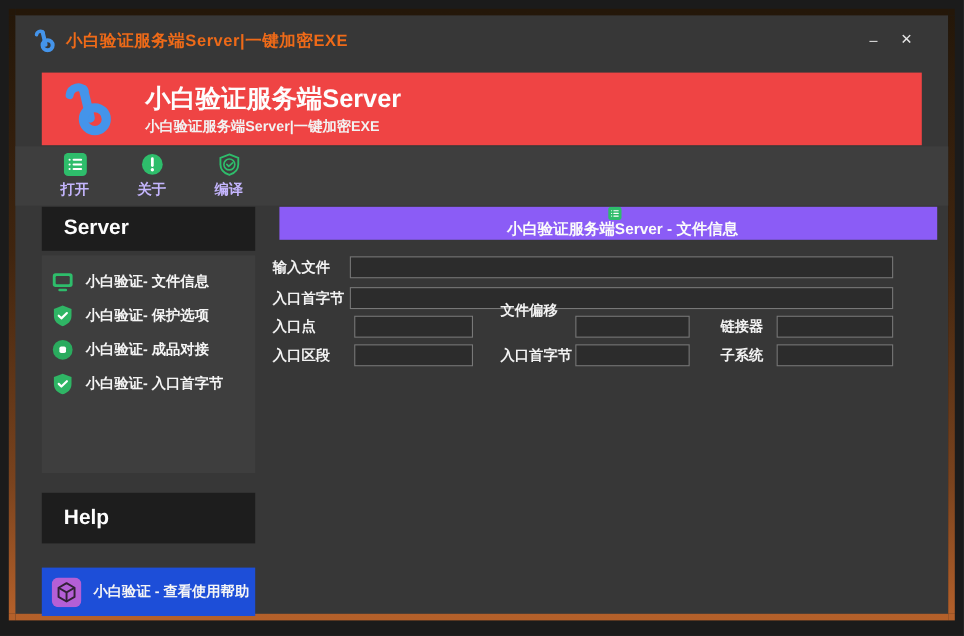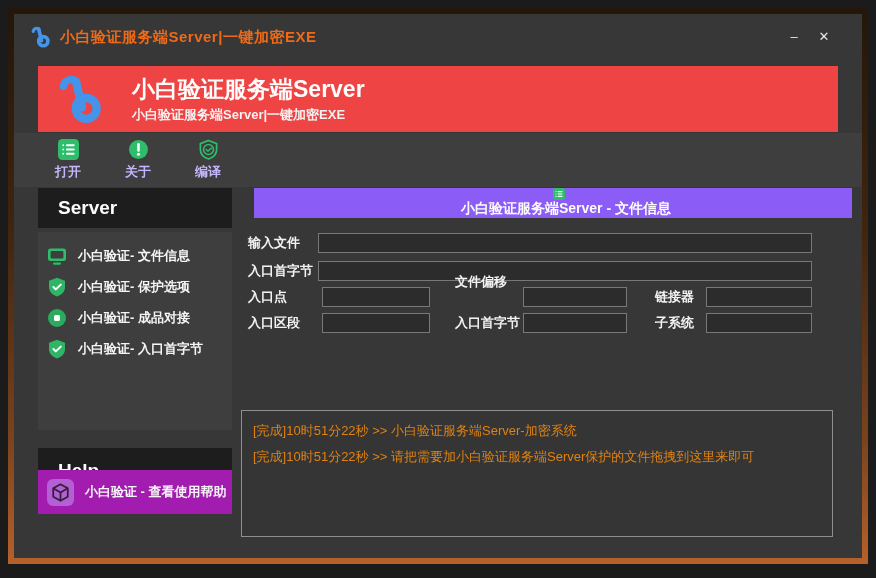--- a/index.html
+++ b/index.html
@@ -47,21 +47,21 @@
                justify-content:center; gap:3px; cursor:pointer; }
   .tool-item svg { width:21px; height:21px; }
   .tool-label { font-size:13px; font-weight:bold; color:#c4b5fd; }
 
   
   .section-header { left:24px; width:194px; background:#1d1d1d; color:#fdfdfd;
                     font-size:19px; font-weight:bold; display:flex; align-items:center; padding-left:20px; }
   .server-header { top:174px; height:40px; }
   .help-header   { top:434px; height:46px;text-align:center; }
   .server-items  { left:24px; top:218px; width:194px; height:198px; background:#3e3e3e; padding-top:8px; }
-  .help-items    { left:24px; top:456px; width:194px; height:44px; background:#a21caf;
+  .help-items    { left:24px; top:502px; width:194px; height:44px; background:#1d4ed8;
                    display:flex; align-items:center; }
   .side-item { height:31px; display:flex; align-items:center; padding-left:9px; cursor:pointer; }
   .side-item svg { width:20px; height:20px; flex:none; }
   .side-item .lbl { margin-left:11px; font-size:13px; font-weight:bold; color:#f5f5f5; white-space:nowrap; }
   .help-item { display:flex; align-items:center; padding-left:9px; width:100%; cursor:pointer; }
   .help-item svg { width:27px; height:27px; flex:none; }
   .help-item .lbl { margin-left:11px; font-size:13px; font-weight:bold; color:#f5f5f5; white-space:nowrap; }
 
   
   .panel-header { left:240px; top:174px; width:598px; height:30px; background:#8b5cf6;
@@ -221,18 +221,14 @@
   <div class="abs f-label" style="left:641px; top:273px;">链接器</div>
   <input class="abs f-input" style="left: 692px; top: 273px; width: 106px;" value="">
 
   <div class="abs f-label" style="left:234px; top:299px;">入口区段</div>
   <input class="abs f-input" style="left: 308px; top: 299px; width: 108px;" value="">
   <div class="abs f-label" style="left:441px; top:299px;">入口首字节</div>
   <input class="abs f-input" style="left: 509px; top: 299px; width: 104px;" value="">
   <div class="abs f-label" style="left:641px; top:299px;text-align:right;">子系统</div>
   <input class="abs f-input" style="left: 692px; top: 299px; width: 106px;" value="">
 
-  <div class="abs logbox">
-    <div class="log-line">[完成]10时51分22秒 &gt;&gt; 小白验证服务端Server-加密系统</div>
-    <div class="log-line">[完成]10时51分22秒 &gt;&gt; 请把需要加小白验证服务端Server保护的文件拖拽到这里来即可</div>
-  </div>
 
 </div>
 
 </body></html>

